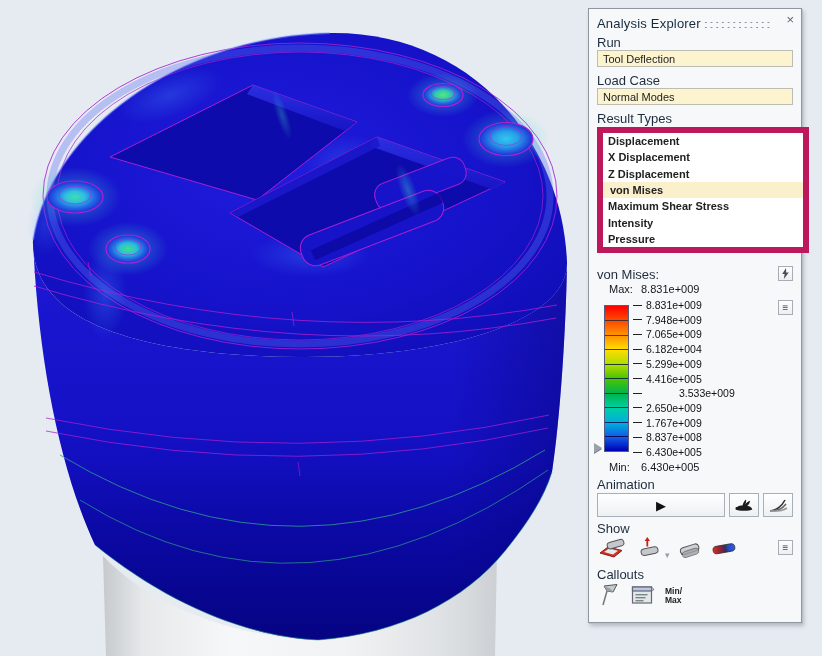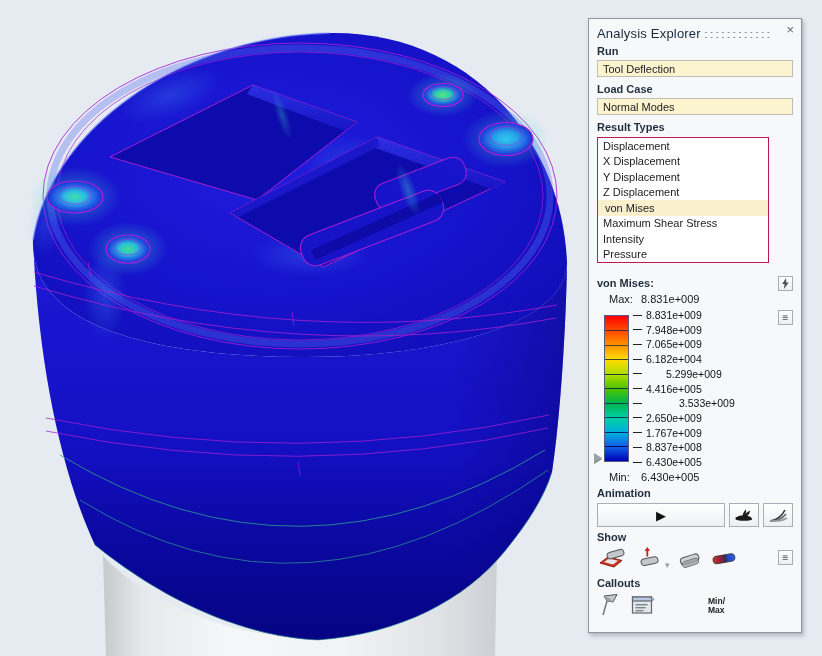--- a/index.html
+++ b/index.html
@@ -1,52 +1,52 @@
 <!DOCTYPE html>
 <html><head>
 <meta charset="utf-8">
 <style>
   html,body{margin:0;padding:0;background:#e6ebf1;}
   #stage{position:relative;width:822px;height:656px;overflow:hidden;background:#e6ebf1;
          font-family:"Liberation Sans",sans-serif;}
   #viewport{position:absolute;left:0;top:0;}
   
-  .panel{position:absolute;left:588px;top:18px;width:212px;height:613px;background:#f6f8fa;
+  .panel{position:absolute;left:588px;top:8px;width:212px;height:613px;background:#f6f8fa;
          border:1px solid #8f969d;box-shadow:1px 1px 0 #b9bfc6,2px 3px 4px rgba(90,100,115,.35);}
   .panel *{box-sizing:border-box;}
   .title{position:absolute;left:8px;top:7px;font-size:13px;color:#16293d;letter-spacing:.2px;}
   .grip{position:absolute;left:114px;top:11px;width:68px;height:9px;
         background-image:radial-gradient(#8a93a0 0.9px,rgba(0,0,0,0) 1px);background-size:5.7px 5px;}
   .close{position:absolute;right:7px;top:4px;font-size:13px;color:#5d6774;cursor:default;line-height:14px;}
-  .lbl{position:absolute;left:8px;font-size:11px;color:#1f2c3d;font-weight:bold;}
+  .lbl{position:absolute;left:8px;font-size:13px;color:#1f2c3d;}
   .field{position:absolute;left:8px;width:196px;height:17px;background:#fcf3cf;border:1px solid #bdbdb6;
          font-size:11px;color:#222;padding:2px 0 0 5px;}
-  .listbox{position:absolute;left:8px;top:118px;width:172px;height:126px;background:#fff;
-           border:1px solid #be185d;display:flex;flex-direction:column;}
+  .listbox{position:absolute;left:8px;top:118px;width:212px;height:126px;background:#fff;
+           border:6px solid #be185d;display:flex;flex-direction:column;font-weight:bold;}
   .lrow{flex:1;font-size:11px;color:#222;padding-left:5px;display:flex;align-items:center;}
   .lrow.sel{background:#fbf0cc;padding-left:7px;}
   .sqbtn{position:absolute;width:15px;height:15px;border:1px solid #a7adb4;
          background:linear-gradient(#fdfdfe,#eceff1);display:flex;align-items:center;justify-content:center;
          font-size:10px;color:#444;padding:0;line-height:1;}
   .kv{position:absolute;font-size:11px;color:#15171a;}
   .bar{position:absolute;left:15px;top:296px;width:25px;height:147px;border:1px solid #565b80;
        display:flex;flex-direction:column;}
   .seg{width:100%;}
   .seg+.seg{border-top:1px solid rgba(15,15,55,.75);}
   .legend-row{position:absolute;left:44px;height:13px;display:flex;align-items:center;font-size:10.5px;color:#111;}
   .legend-row .tick{display:inline-block;width:9px;height:1px;background:#222;margin-right:4px;}
   .pointer{position:absolute;left:5px;top:434px;width:0;height:0;border-top:5px solid rgba(0,0,0,0);
            border-bottom:5px solid rgba(0,0,0,0);border-left:8px solid #9aa1a8;
            filter:drop-shadow(0 1px 0 #6d747b);}
   .abtn{position:absolute;top:484px;height:24px;border:1px solid #a9afb6;
         background:linear-gradient(#ffffff,#edf0f2);display:flex;align-items:center;justify-content:center;padding:0;}
   .play-glyph{font-size:13px;color:#111;line-height:1;}
   .icon{position:absolute;display:block;}
   .caret{position:absolute;font-size:9px;color:#98a0a8;}
-  .minmax{position:absolute;font-size:8.5px;font-weight:bold;color:#222;line-height:9px;margin-left:43px;}
+  .minmax{position:absolute;font-size:8.5px;font-weight:bold;color:#222;line-height:9px;}
 </style>
 </head>
 <body>
 
 <div id="stage">
 
   <svg id="viewport" width="822" height="656" viewBox="0 0 822 656">
     <defs>
       <linearGradient id="shankGrad" x1="0" y1="0" x2="1" y2="0">
         <stop offset="0" stop-color="#c6cacd"></stop>
@@ -202,21 +202,20 @@
       <span>Tool Deflection</span></div>
 
     <div class="lbl" style="top:64px">Load Case</div>
     <div class="field" style="top:79px">
       <span>Normal Modes</span></div>
 
     <div class="lbl" style="top:102px">Result Types</div>
     <div class="listbox">
         <div class="lrow">Displacement</div>
         <div class="lrow">X Displacement</div>
-        <div class="lrow">Y Displacement</div>
         <div class="lrow">Z Displacement</div>
         <div class="lrow sel">von Mises</div>
         <div class="lrow">Maximum Shear Stress</div>
         <div class="lrow">Intensity</div>
         <div class="lrow">Pressure</div>
       </div>
 
     <div class="lbl" style="top:258px">von Mises:</div>
     <button class="sqbtn" style="left:189px;top:257px">
       <svg width="9" height="11" viewBox="0 0 8 10">
@@ -249,21 +248,21 @@
           <span>7.948e+009</span>
         </div>
         <div class="legend-row" style="top: 318.9px;">
           <span class="tick"></span>
           <span>7.065e+009</span>
         </div>
         <div class="legend-row" style="top: 333.6px;">
           <span class="tick"></span>
           <span>6.182e+004</span>
         </div>
-        <div class="legend-row" style="top: 348.3px; gap: 20px;">
+        <div class="legend-row" style="top: 348.3px;">
           <span class="tick"></span>
           <span>5.299e+009</span>
         </div>
         <div class="legend-row" style="top: 363px;">
           <span class="tick"></span>
           <span>4.416e+005</span>
         </div>
         <div class="legend-row" style="top: 377.7px; gap: 33px;">
           <span class="tick"></span>
           <span>3.533e+009</span>

